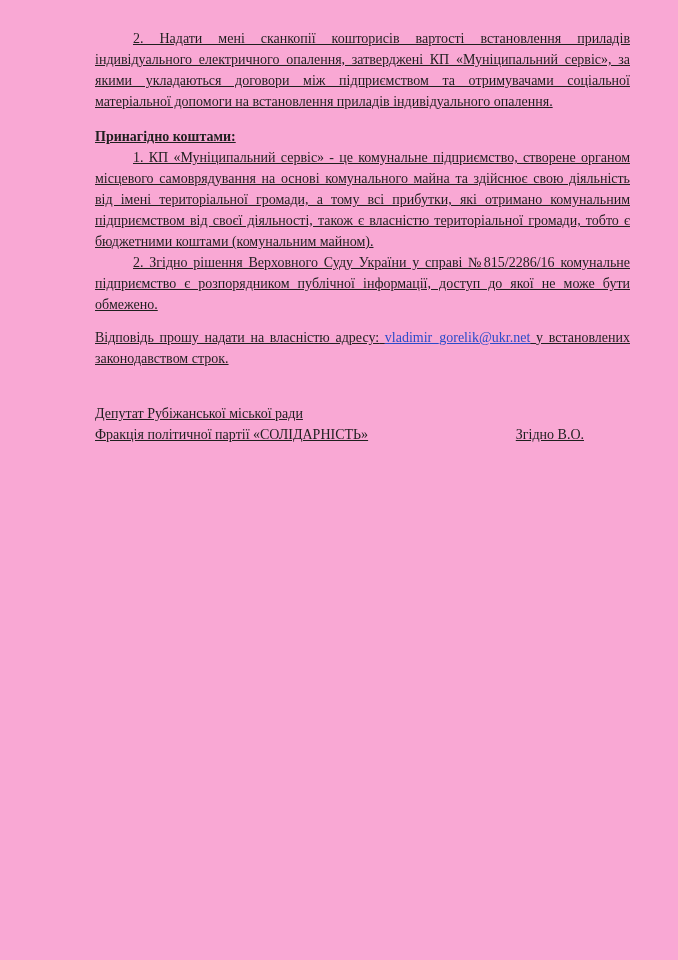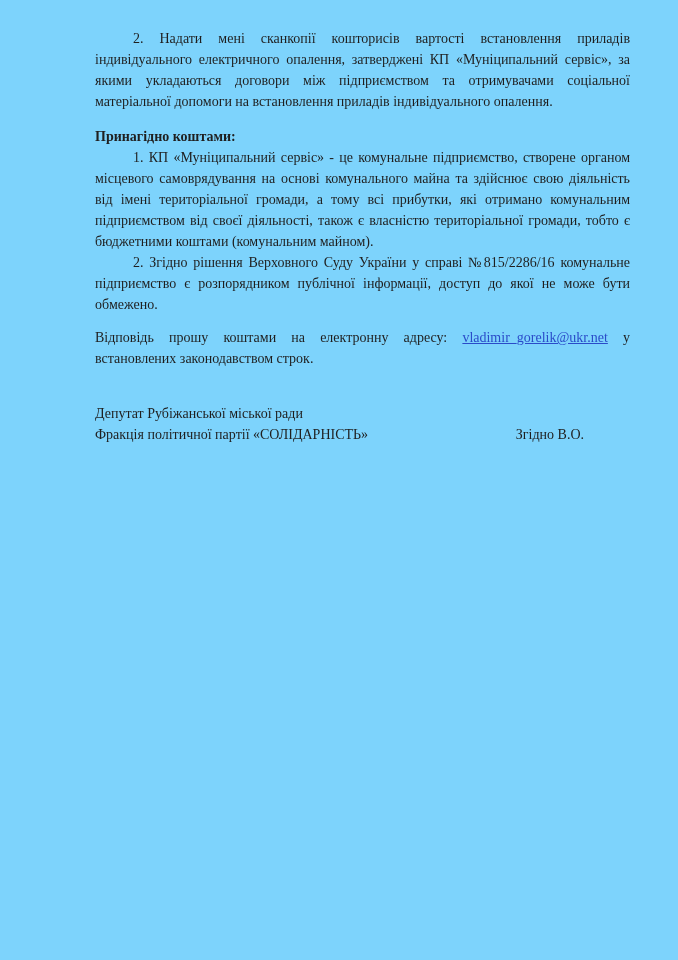--- a/index.html
+++ b/index.html
@@ -4,28 +4,29 @@
 <style>
   html, body {
     margin: 0;
     padding: 0;
     background: #ffffff;
   }
   .page {
     position: relative;
     width: 678px;
     height: 960px;
-    background: #7dd3fc;
+    background: #f9a8d4;
     box-sizing: border-box;
     padding: 28px 48px 16px 95px;
     font-family: "Liberation Serif", "DejaVu Serif", serif;
     font-size: 14px;
     line-height: 21px;
     color: #1f1f1f;
     overflow: hidden;
+    text-decoration: underline;
   }
   .para { margin: 0; }
   .justify { text-align: justify; }
   .indent { text-indent: 38px; }
   .heading {
     margin: 14px 0 0 0;
     font-weight: bold;
   }
   .reply { margin-top: 12px; }
   .signature { margin-top: 34px; }
@@ -51,21 +52,21 @@
 
   <p class="para indent justify">2. Надати мені сканкопії кошторисів вартості встановлення приладів індивідуального електричного опалення, затверджені КП «Муніципальний сервіс», за якими укладаються договори між підприємством та отримувачами соціальної матеріальної допомоги на встановлення приладів індивідуального опалення.</p>
 
   <p class="heading">Принагідно коштами:</p>
 
   <p class="para indent justify">1. КП «Муніципальний сервіс» - це комунальне підприємство, створене органом місцевого самоврядування на основі комунального майна та здійснює свою діяльність від імені територіальної громади, а тому всі прибутки, які отримано комунальним підприємством від своєї діяльності, також є власністю територіальної громади, тобто є бюджетними коштами (комунальним майном).</p>
 
   <p class="para indent justify">2. Згідно рішення Верховного Суду України у справі №815/2286/16 комунальне підприємство є розпорядником публічної інформації, доступ до якої не може бути обмежено.</p>
 
   <p class="para justify reply">
-    <span>Відповідь прошу коштами на електронну адресу:</span>
+    <span>Відповідь прошу надати на власністю адресу:</span>
     <a class="email-link">vladimir_gorelik@ukr.net</a>
     <span>у встановлених законодавством строк.</span>
   </p>
 
   <div class="signature">
     <p class="para">Депутат Рубіжанської міської ради</p>
     <div class="sig-row">
       <span>Фракція політичної партії «СОЛІДАРНІСТЬ»</span>
       <span class="sig-name">Згідно В.О.</span>
     </div>

